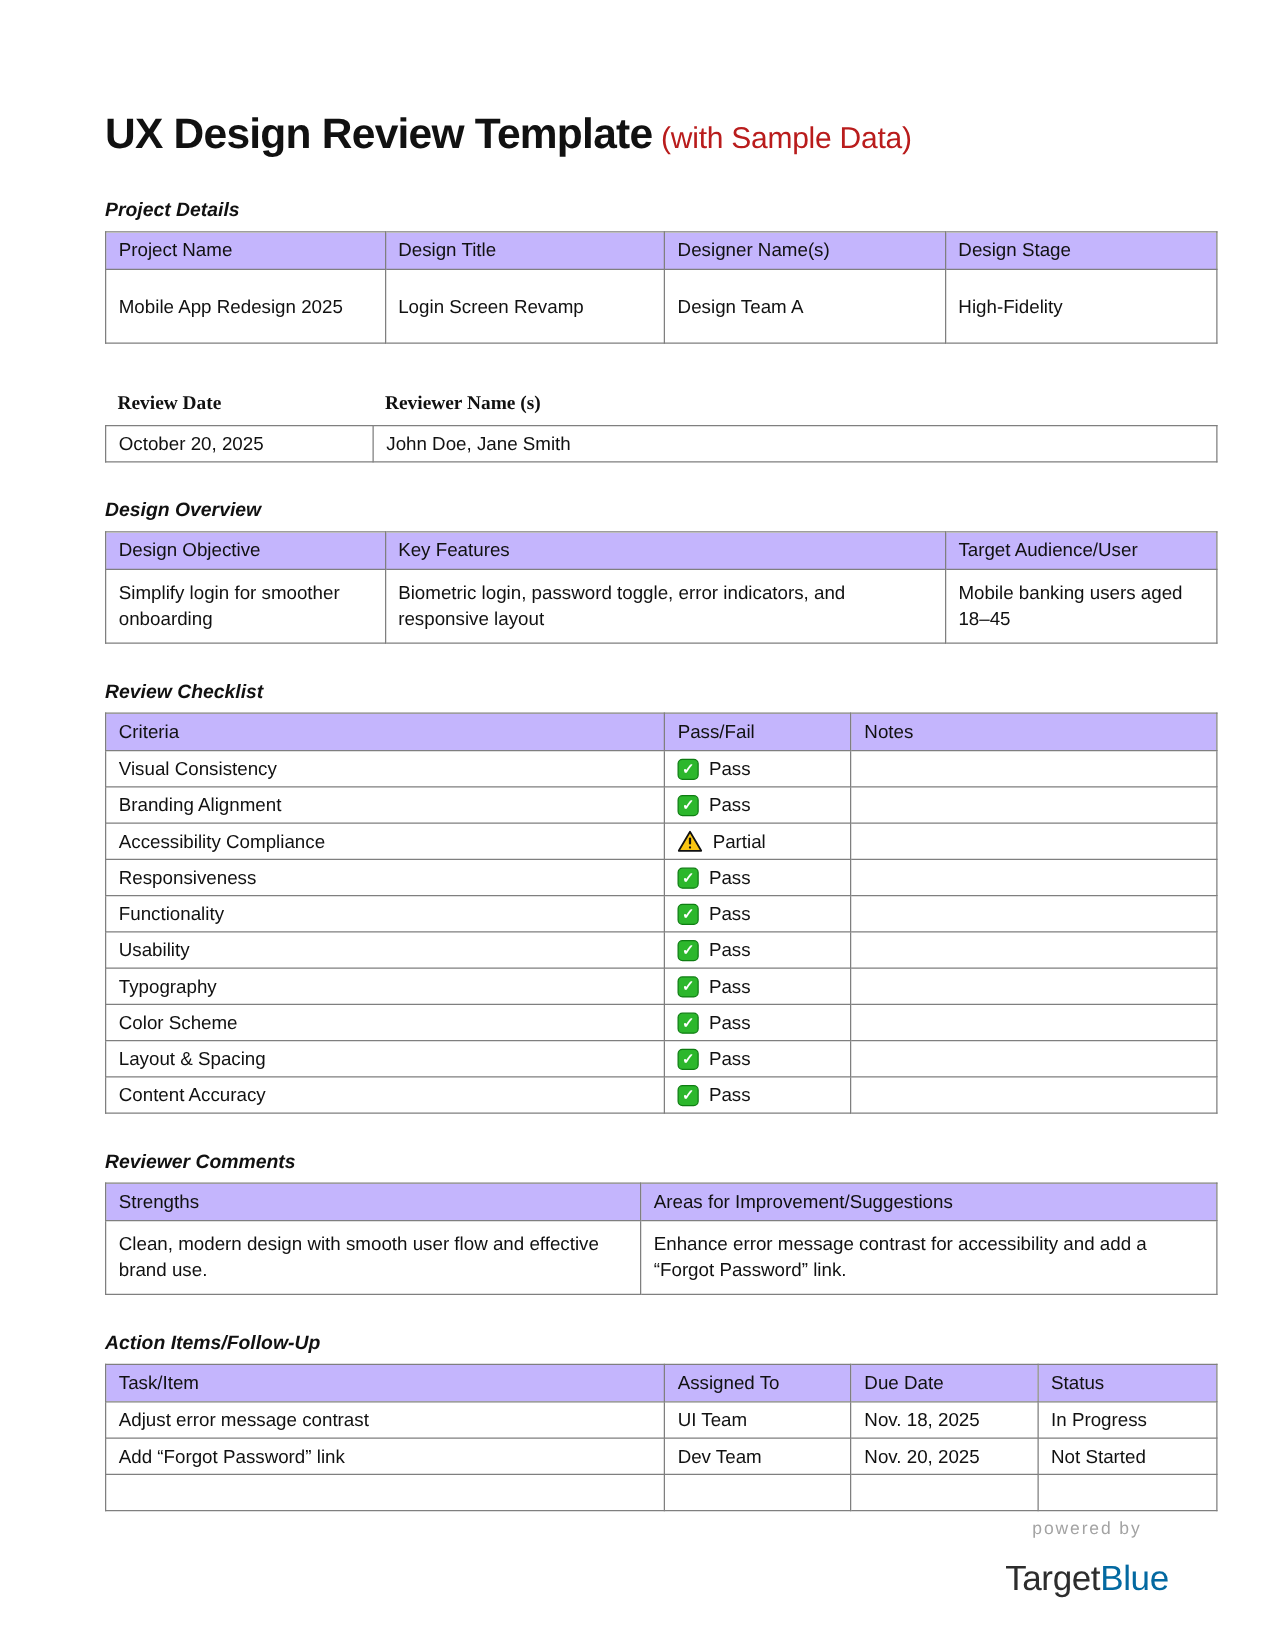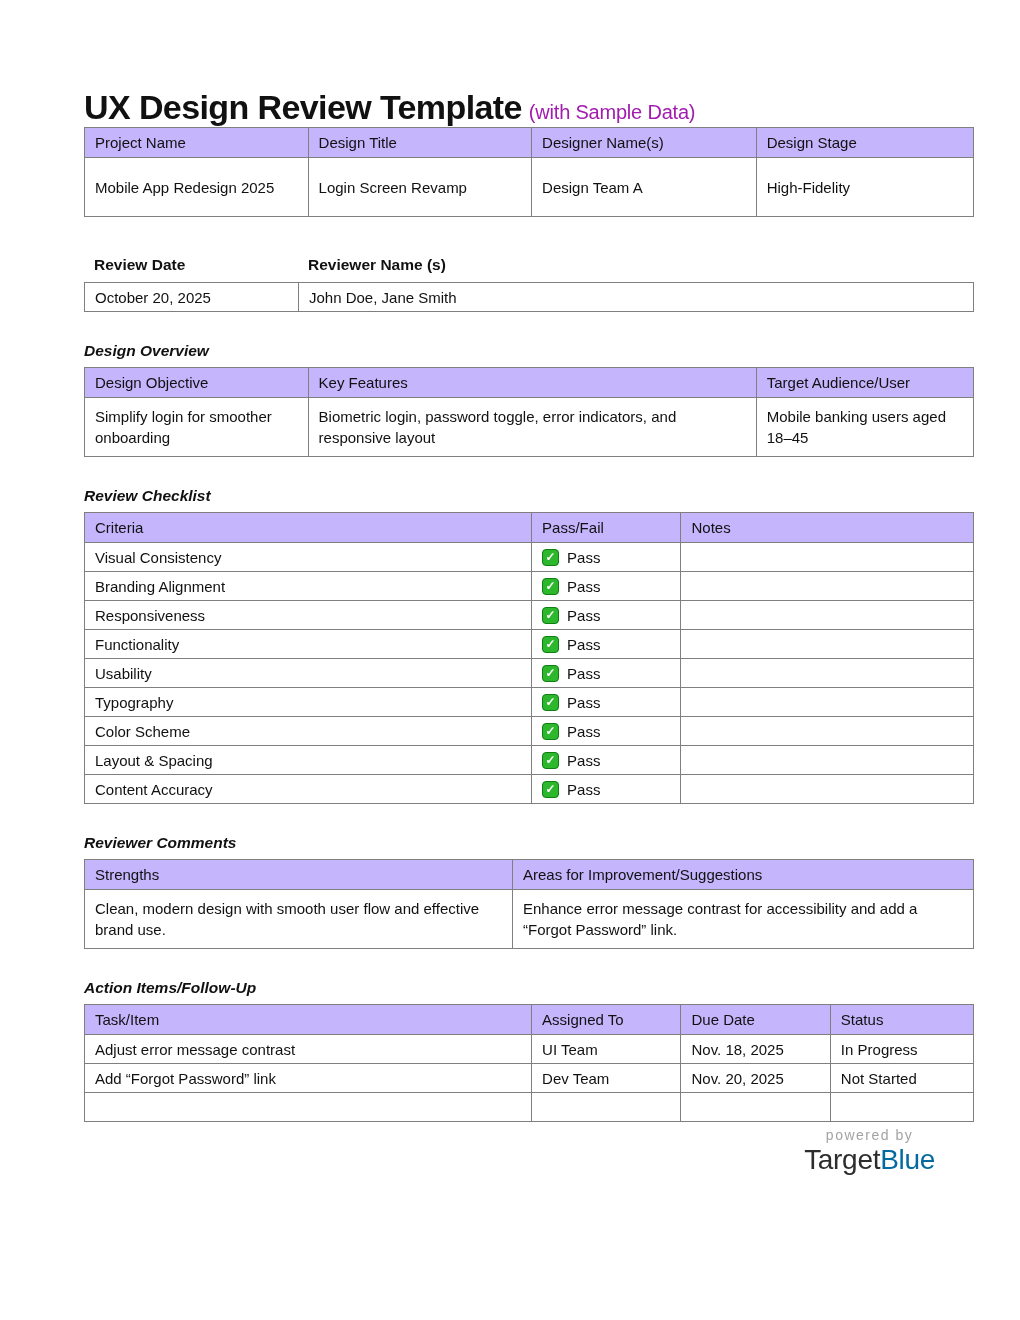--- a/index.html
+++ b/index.html
@@ -11,21 +11,21 @@
     overflow: hidden;
   }
   .page { padding: 88px 84px 0 84px; width: 1020px; }
 
   
   .title-row { white-space: nowrap; }
   .title-main {
     font-size: 34px; font-weight: 700; letter-spacing: -0.6px; color: #111;
   }
   .title-sub {
-    font-size: 20px; font-weight: 400; color: #a21caf; margin-left: 7px; letter-spacing: -0.2px;
+    font-size: 24px; font-weight: 400; color: #b91c1c; margin-left: 7px; letter-spacing: -0.2px;
   }
 
   
   .section-heading {
     font-size: 15.5px; font-weight: 700; font-style: italic; color: #111;
     margin: 30px 0 7px 0;
   }
   .section-heading.first { margin-top: 33px; }
 
   
@@ -42,53 +42,54 @@
   .tbl th {
     background: #c4b5fd; height: 28px; font-weight: 400;
   }
   tr.row-tall td { height: 59px; }
   tr.row-std td  { height: 29px; padding-top: 2px; padding-bottom: 2px; }
 
   
   .labels-row {
     display: flex; width: 851px; margin-top: 39px; margin-bottom: 8px;
   }
-  .labels-row .lbl { font-size: 15.5px; font-weight: 700; color: #111; }
+  .labels-row .lbl { font-size: 15.5px; font-weight: 700; color: #111; font-family: Liberation Serif, serif; }
   .labels-row .lbl.col1 { width: 214px; padding-left: 10px; }
   .labels-row .lbl.col2 { padding-left: 10px; }
 
   
   .status-cell { display: flex; align-items: center; gap: 8px; }
   .check-icon {
     width: 17px; height: 17px; flex: 0 0 17px;
     background: #2cb72c; border: 1.5px solid #0e7d12; border-radius: 4px;
     display: inline-flex; align-items: center; justify-content: center;
     color: #ffffff; font-size: 12px; font-weight: 700; line-height: 1;
   }
   .check-icon::after { content: "\2713"; }
   .warn-icon { width: 20px; height: 18px; flex: 0 0 20px; display: inline-block; }
 
   
   .footer { width: 851px; display: flex; justify-content: flex-end; margin-top: 5px; }
   .footer-inner { text-align: center; }
   .powered-by {
-    font-size: 14px; color: #a3a3a3; letter-spacing: 1.5px; margin-bottom: 1px;
+    font-size: 14px; color: #a3a3a3; letter-spacing: 1.5px; margin-bottom: 17px;
   }
   .brand { font-size: 28px; font-weight: 500; color: #2d2d2d; letter-spacing: -0.3px; }
   .brand .brand-blue { color: #0369a1; }
 </style>
 </head>
 <body>
 
 <div class="page">
 
   <div class="title-row">
     <span class="title-main">UX Design Review Template</span><span class="title-sub">(with Sample Data)</span>
   </div>
 
+  <div class="section-heading first">Project Details</div>
   <table class="tbl">
     <colgroup>
         <col style="width:214px">
         <col style="width:214px">
         <col style="width:215px">
         <col style="width:208px">
       </colgroup>
     <tbody>
         <tr>
       <th>Project Name</th>
@@ -165,20 +166,34 @@
             </span>
           </td>
       <td></td>
     </tr>
     <tr class="row-std">
       <td>Branding Alignment</td>
       <td>
             <span class="status-cell">
               <span class="check-icon"></span>
               <span>Pass</span>
+            </span>
+          </td>
+      <td></td>
+    </tr>
+    <tr class="row-std">
+      <td>Accessibility Compliance</td>
+      <td>
+            <span class="status-cell">
+        <svg class="warn-icon" viewBox="0 0 20 18" xmlns="http://www.w3.org/2000/svg">
+          <path d="M10 1.4 L19 16.6 H1 Z" fill="#f9c513" stroke="#111" stroke-width="1.4" stroke-linejoin="round"></path>
+          <rect x="9.1" y="5.9" width="1.8" height="5.7" rx="0.9" fill="#111"></rect>
+          <rect x="9.1" y="13" width="1.8" height="1.9" rx="0.9" fill="#111"></rect>
+        </svg>
+              <span>Partial</span>
             </span>
           </td>
       <td></td>
     </tr>
     <tr class="row-std">
       <td>Responsiveness</td>
       <td>
             <span class="status-cell">
               <span class="check-icon"></span>
               <span>Pass</span>

